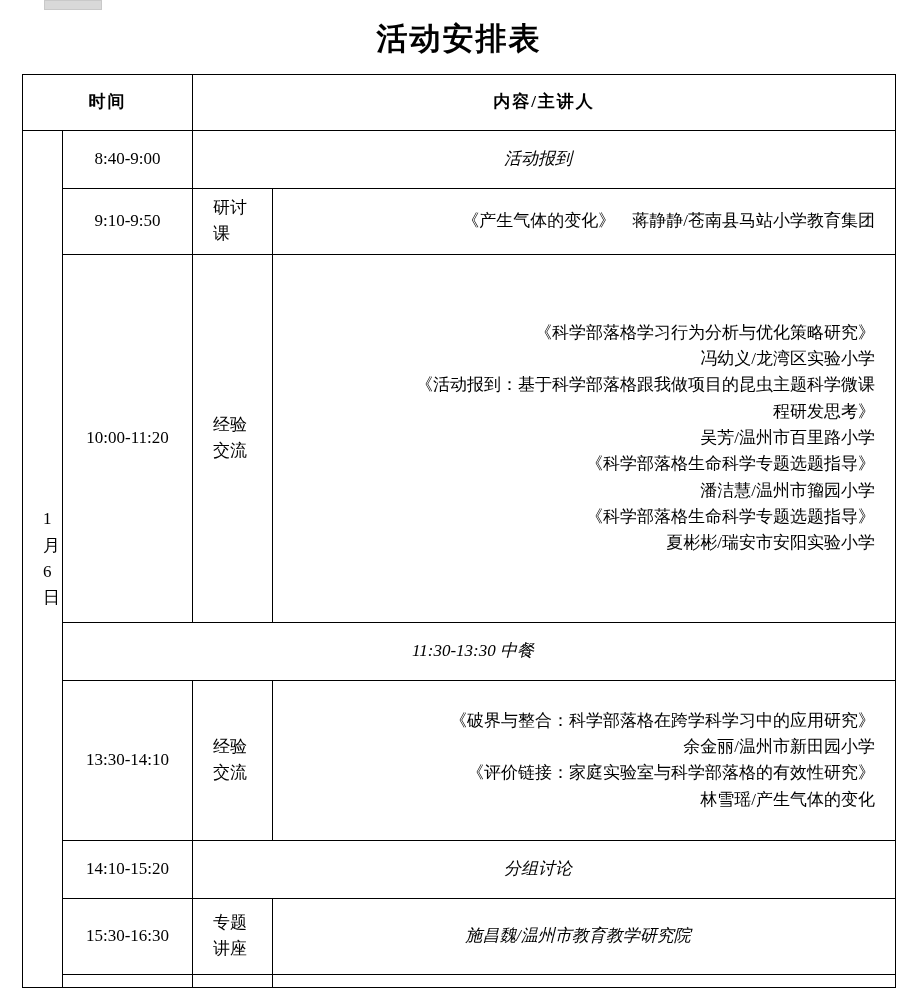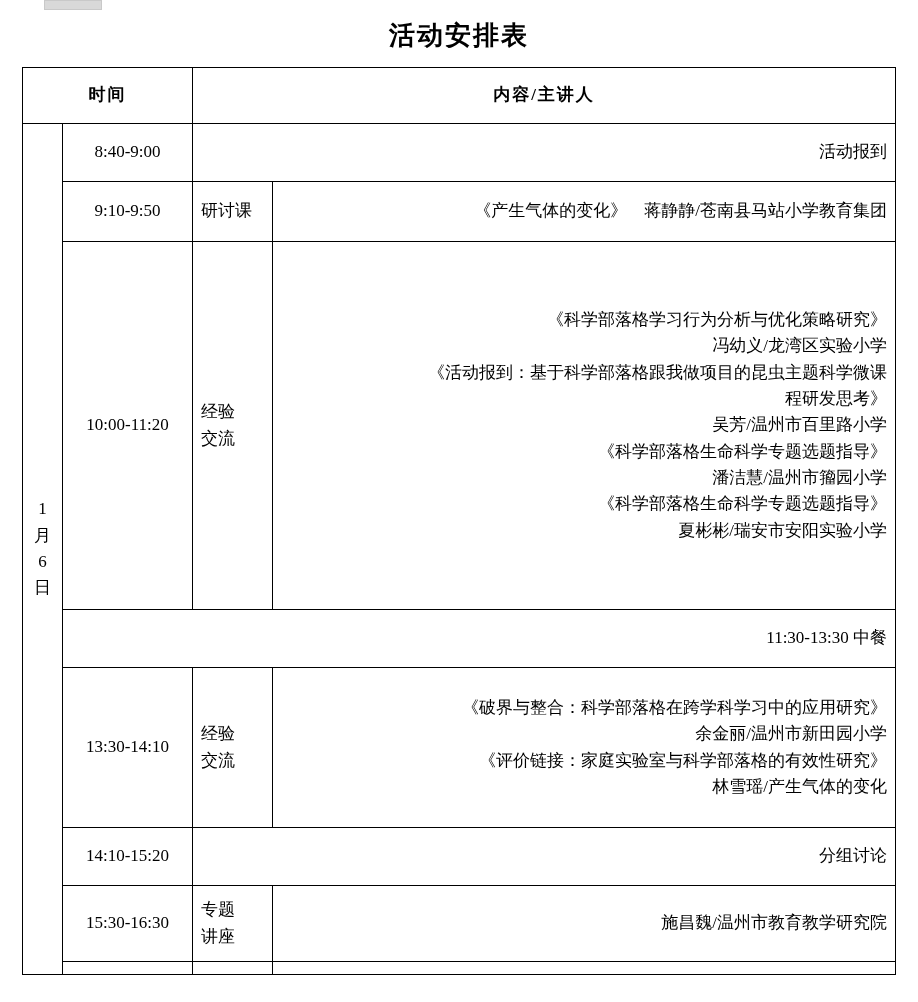--- a/index.html
+++ b/index.html
@@ -25,39 +25,39 @@
     left: 44px;
     top: 0px;
     width: 58px;
     height: 10px;
     background: #d9d9d9;
     border: 1px solid #c9c9c9;
     box-sizing: border-box;
   }
   .doc-title {
     text-align: center;
-    font-size: 26px;
+    font-size: 31px;
     font-weight: bold;
     letter-spacing: 2px;
     padding-top: 18px;
     padding-bottom: 14px;
     font-family: "Liberation Serif", "DejaVu Serif", serif;
   }
   table.schedule {
     border-collapse: collapse;
     width: 874px;
     margin: 0 22px;
     table-layout: fixed;
   }
   table.schedule td {
     border: 1px solid #000000;
     vertical-align: middle;
     font-size: 17px;
     line-height: 1.55;
-    padding: 6px 8px;
+    padding: 6px 20px;
     box-sizing: border-box;
   }
   .hdr {
     text-align: center;
     font-weight: bold;
     font-size: 19px;
     letter-spacing: 2px;
     height: 56px;
   }
   .daycell {
@@ -82,21 +82,23 @@
     font-size: 17px;
     line-height: 1.5;
   }
   .typecell .tline { display: block; }
   .contentcell {
     text-align: right;
     font-size: 17px;
     padding-left: 12px;
   }
   .contentcell.center {
+    text-align: center;
     padding-left: 8px;
+    font-style: italic;
   }
   .contentcell .line {
     display: block;
     white-space: nowrap;
   }
   .row-h-sm { height: 58px; }
   .row-h-md { height: 60px; }
   .row-h-lunch { height: 58px; }
   .row-h-big { height: 368px; margin-top: 36px; }
   .row-h-exp2 { height: 160px; }

